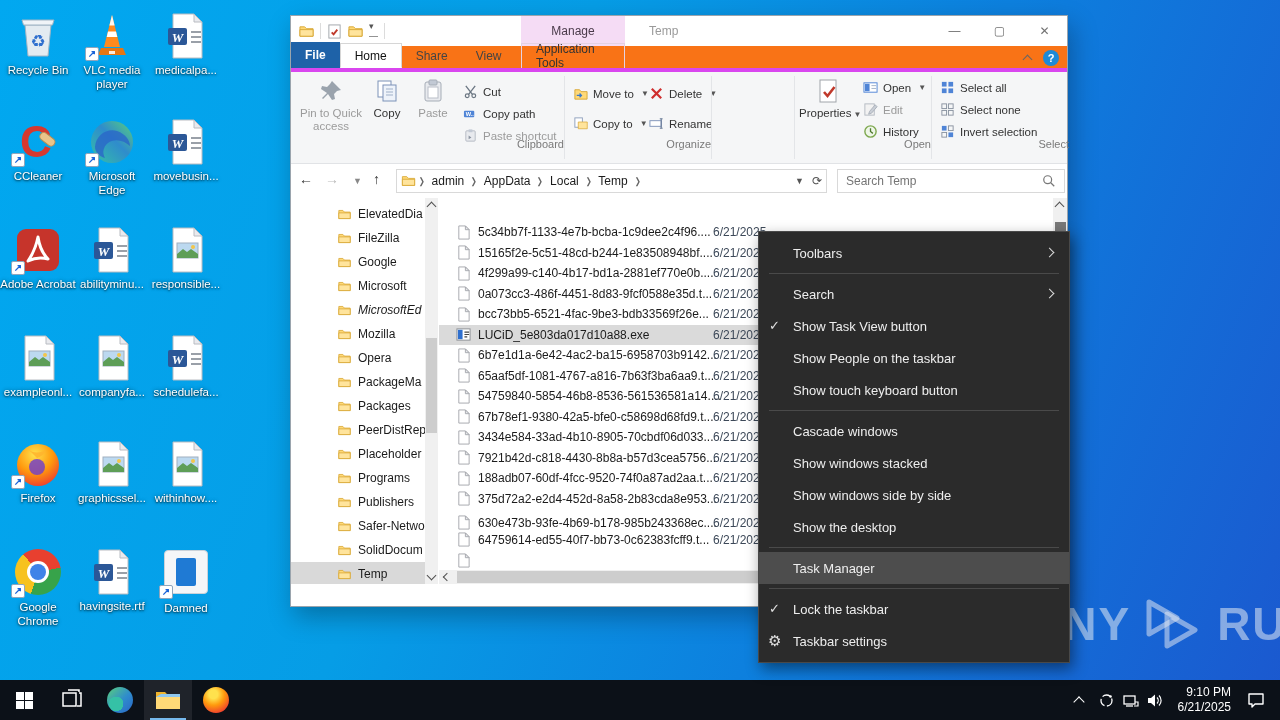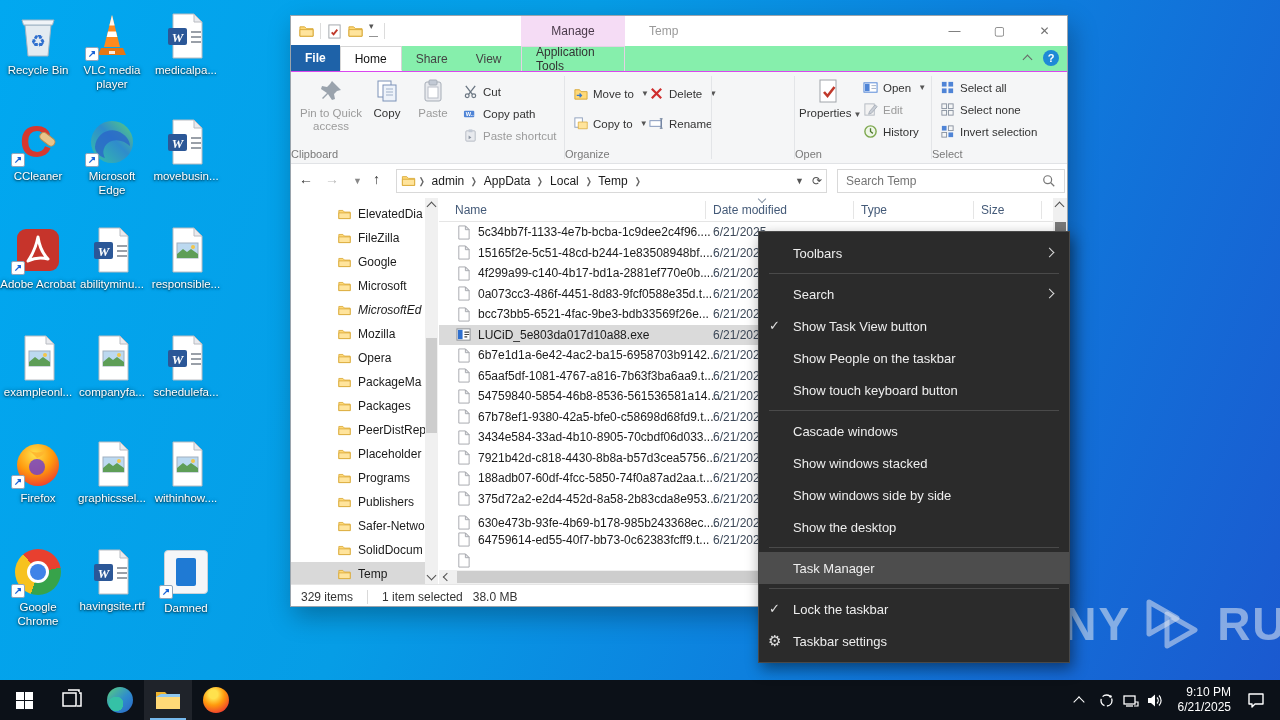--- a/index.html
+++ b/index.html
@@ -28,33 +28,33 @@
 .titlebar{position:relative;height:30px;background:#fff;display:flex;align-items:center}
 .qat{display:flex;align-items:center;gap:6px;padding-left:8px}
 .qat .sep{width:1px;height:16px;background:#dcdcdc}
 .qat svg{width:15px;height:15px;display:block}
 .qat-caret{font-size:9px;color:#555;line-height:10px}
 .manage-tab{position:absolute;left:230px;top:0;width:104px;height:30px;background:#f5dcf5;
   display:flex;align-items:center;justify-content:center;font-size:12px;color:#4a3a4a}
 .win-title{position:absolute;left:358px;top:8px;color:#9a9a9a;font-size:12px}
 .winbtns{position:absolute;right:0;top:0;display:flex}
 .winbtn{width:45px;height:30px;display:flex;align-items:center;justify-content:center;color:#707070;font-size:12px}
-.tabbar{position:relative;height:26px;background:#86efac;border-bottom:1px solid #d946ef;display:flex;align-items:flex-end}
+.tabbar{position:relative;height:26px;background:#f97316;border-bottom:4px solid #d946ef;display:flex;align-items:flex-end}
 .tab{height:25px;padding:0 14px;display:flex;align-items:center;font-size:12px;color:#444}
 .tab.file{background:#1e62a8;color:#fff;font-weight:bold;height:26px}
 .tab.active{background:#fff;border:1px solid #d6d6d6;border-bottom:1px solid #fff;color:#111}
 .tab.ctx{position:absolute;left:230px;width:104px;justify-content:center;border:1px solid #e4d2e4;border-bottom:none;color:#333}
 .tab-right{position:absolute;right:8px;top:4px;display:flex;gap:12px;align-items:center}
 .chev-up{width:7px;height:7px;border-left:1.6px solid #666;border-top:1.6px solid #666;transform:rotate(45deg);margin-top:3px}
 .helpdot{width:16px;height:16px;border-radius:50%;background:#1e8ad6;color:#fff;font-size:11px;font-weight:bold;
   display:flex;align-items:center;justify-content:center}
 
 .ribbon{position:relative;height:92px;background:#f5f6f7;border-bottom:1px solid #e1e3e6}
 .rsep{position:absolute;top:4px;bottom:4px;width:1px;background:#e3e5e8}
-.glabel{position:absolute;bottom:3px;width:100%;text-align:left;font-size:11px;color:#7a7a7a}
+.glabel{position:absolute;bottom:13px;width:100%;text-align:right;font-size:11px;color:#7a7a7a}
 .rgroup{position:absolute;top:0;height:100%}
 .bigbtn{position:absolute;top:6px;text-align:center;font-size:11.5px;color:#333;line-height:13px}
 .bigbtn svg{width:26px;height:26px;display:block;margin:0 auto 3px}
 .bigbtn.dis{color:#9b9b9b}
 .smallrow{position:absolute;display:flex;align-items:center;gap:5px;font-size:11.5px;color:#333;white-space:nowrap}
 .smallrow svg{width:15px;height:15px;flex:none}
 .smallrow.dis{color:#9b9b9b}
 .drop{font-size:8px;color:#555;margin-left:2px}
 
 .addr{position:relative;height:34px;background:#fff;display:flex;align-items:center}
@@ -661,31 +661,20 @@
           </svg>
           <span>ElevatedDia</span>
         </div>
       <div class="vscroll">
         <span class="varrow" style="top:5px;transform:rotate(45deg)"></span>
         <span class="varrow" style="bottom:5px;transform:rotate(225deg)"></span>
         <span class="vthumb" style="top:140px;height:95px"></span>
       </div>
     </div>
     <div class="filelist">
-      <div class="lhead">
-        <span class="hcol" style="left:16px">Name</span>
-        <span class="hcol" style="left:274px">Date modified</span>
-        <span class="sortcaret" style="left:320px"></span>
-        <span class="hcol" style="left:422px">Type</span>
-        <span class="hcol" style="left:542px">Size</span>
-        <span class="hsep" style="left:266px"></span>
-        <span class="hsep" style="left:414px"></span>
-        <span class="hsep" style="left:534px"></span>
-        <span class="hsep" style="left:602px"></span>
-      </div>
       <div class="rows" id="filerows">
           <div class="frow" style="top: 0px;">
             <span class="fico"><svg viewBox="0 0 16 16">
                 <path d="M3 1h7l4 4v10H3z" fill="#fff" stroke="#a5a8ad"></path>
                 <path d="M10 1l4 4h-4z" fill="#e8eaed" stroke="#a5a8ad"></path>
               </svg></span>
             <span class="fname">5c34bb7f-1133-4e7b-bcba-1c9dee2c4f96....</span>
             <span class="fdate">6/21/2025</span>
           </div>
           <div class="frow" style="top: 20.5px;">
@@ -775,21 +764,21 @@
                 <path d="M10 1l4 4h-4z" fill="#e8eaed" stroke="#a5a8ad"></path>
               </svg></span>
             <span class="fname">7921b42d-c818-4430-8b8a-b57d3cea5756...</span>
             <span class="fdate">6/21/2025</span>
           </div>
           <div class="frow" style="top: 246px;">
             <span class="fico"><svg viewBox="0 0 16 16">
                 <path d="M3 1h7l4 4v10H3z" fill="#fff" stroke="#a5a8ad"></path>
                 <path d="M10 1l4 4h-4z" fill="#e8eaed" stroke="#a5a8ad"></path>
               </svg></span>
-            <span class="fname">188adb07-60df-4fcc-5850-74f0a87ad2aa.t...</span>
+            <span class="fname">188adb07-60df-4fcc-9520-74f0a87ad2aa.t...</span>
             <span class="fdate">6/21/2025</span>
           </div>
           <div class="frow" style="top: 266.5px;">
             <span class="fico"><svg viewBox="0 0 16 16">
                 <path d="M3 1h7l4 4v10H3z" fill="#fff" stroke="#a5a8ad"></path>
                 <path d="M10 1l4 4h-4z" fill="#e8eaed" stroke="#a5a8ad"></path>
               </svg></span>
             <span class="fname">375d72a2-e2d4-452d-8a58-2b83cda8e953...</span>
             <span class="fdate">6/21/2025</span>
           </div>
@@ -820,26 +809,20 @@
         <span class="varrow" style="top:5px;left:3px;transform:rotate(45deg)"></span>
         <span class="vthumb" style="top:24px;height:46px;left:1.5px;background:#787878"></span>
       </div>
       <div class="hscroll">
         <span class="harrow"></span>
         <span class="hthumb"></span>
       </div>
     </div>
   </div>
 
-  <div class="statusbar">
-    <span>329 items</span>
-    <span class="sdiv"></span>
-    <span>1 item selected</span>
-    <span style="margin-left:-4px">38.0 MB</span>
-  </div>
 </div>
 
 <div id="ctxmenu">
     <div class="mitem">
       <span>Toolbars</span>
       <span class="marrow"></span>
     </div>
     <div class="msep"></div>
     <div class="mitem">
       <span>Search</span>

